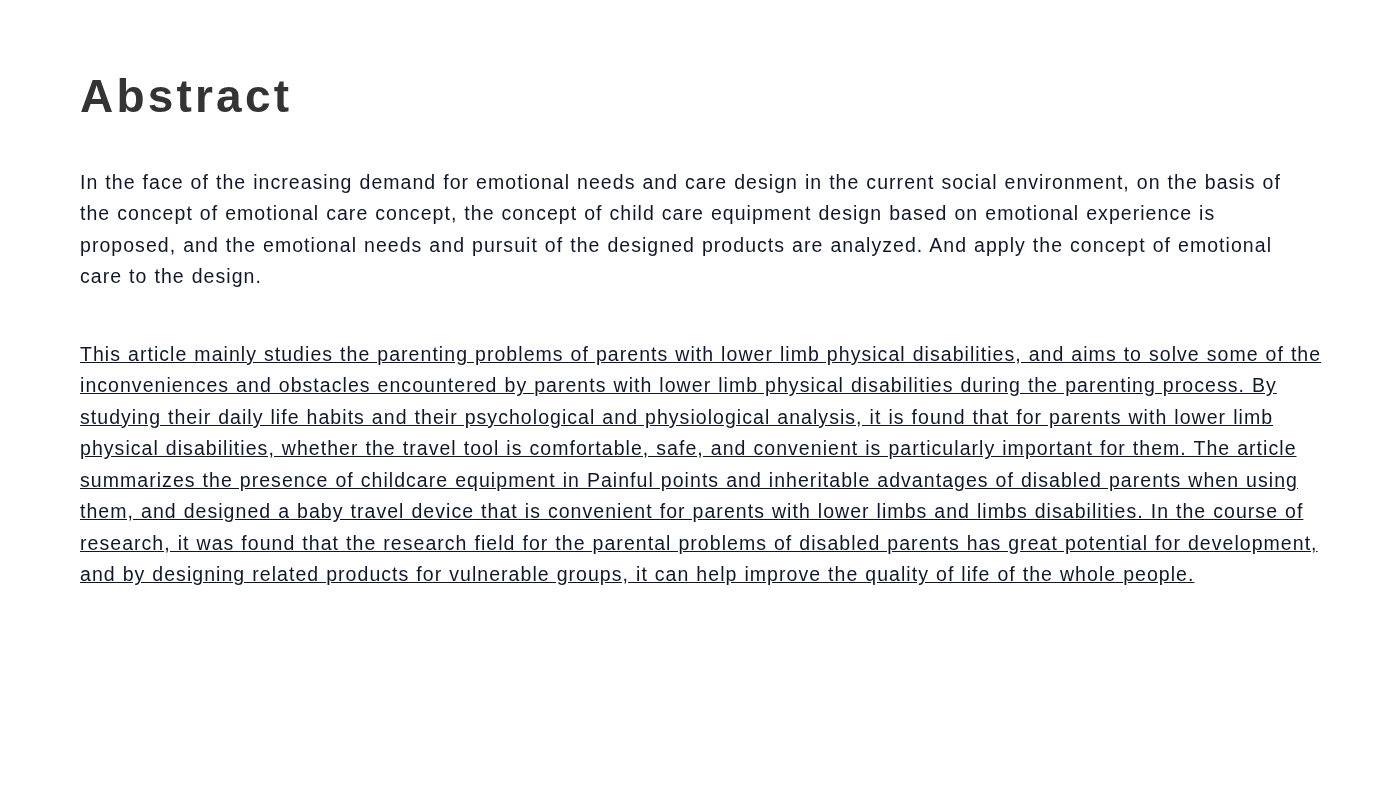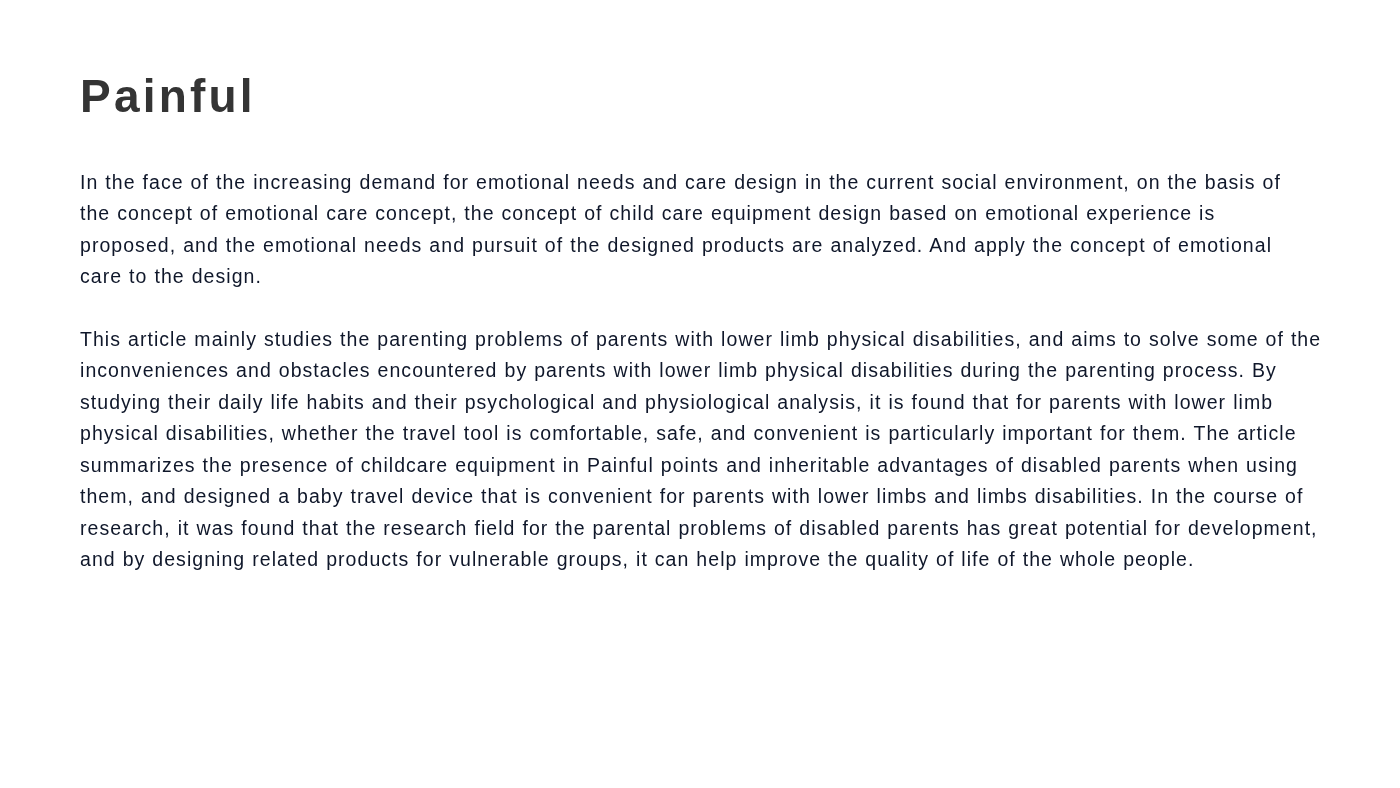--- a/index.html
+++ b/index.html
@@ -51,38 +51,39 @@
     color: #0f172a;
     letter-spacing: 1.05px;
     line-height: 31.5px;
     margin: 0;
     padding: 0;
     text-align: left;
     word-spacing: 0.5px;
   }
 
   .paragraph + .paragraph {
-    margin-top: 31px;
+    margin-top: 46px;
+    text-decoration: underline;
   }
 
   .para-1 {
     max-width: 1238px;
   }
 
   .para-2 {
     max-width: 1245px;
   }
 </style>
 </head>
 <body>
 
 <div class="page">
   <div class="content">
 
-    <h1 class="page-title">Painful</h1>
+    <h1 class="page-title">Abstract</h1>
 
     <div class="abstract-body">
       <p class="paragraph para-1">In the face of the increasing demand for emotional needs and care design in the current social environment, on the basis of the concept of emotional care concept, the concept of child care equipment design based on emotional experience is proposed, and the emotional needs and pursuit of the designed products are analyzed. And apply the concept of emotional care to the design.</p>
       <p class="paragraph para-2">This article mainly studies the parenting problems of parents with lower limb physical disabilities, and aims to solve some of the inconveniences and obstacles encountered by parents with lower limb physical disabilities during the parenting process. By studying their daily life habits and their psychological and physiological analysis, it is found that for parents with lower limb physical disabilities, whether the travel tool is comfortable, safe, and convenient is particularly important for them. The article summarizes the presence of childcare equipment in Painful points and inheritable advantages of disabled parents when using them, and designed a baby travel device that is convenient for parents with lower limbs and limbs disabilities. In the course of research, it was found that the research field for the parental problems of disabled parents has great potential for development, and by designing related products for vulnerable groups, it can help improve the quality of life of the whole people.</p>
     </div>
 
   </div>
 </div>
 
 </body></html>

